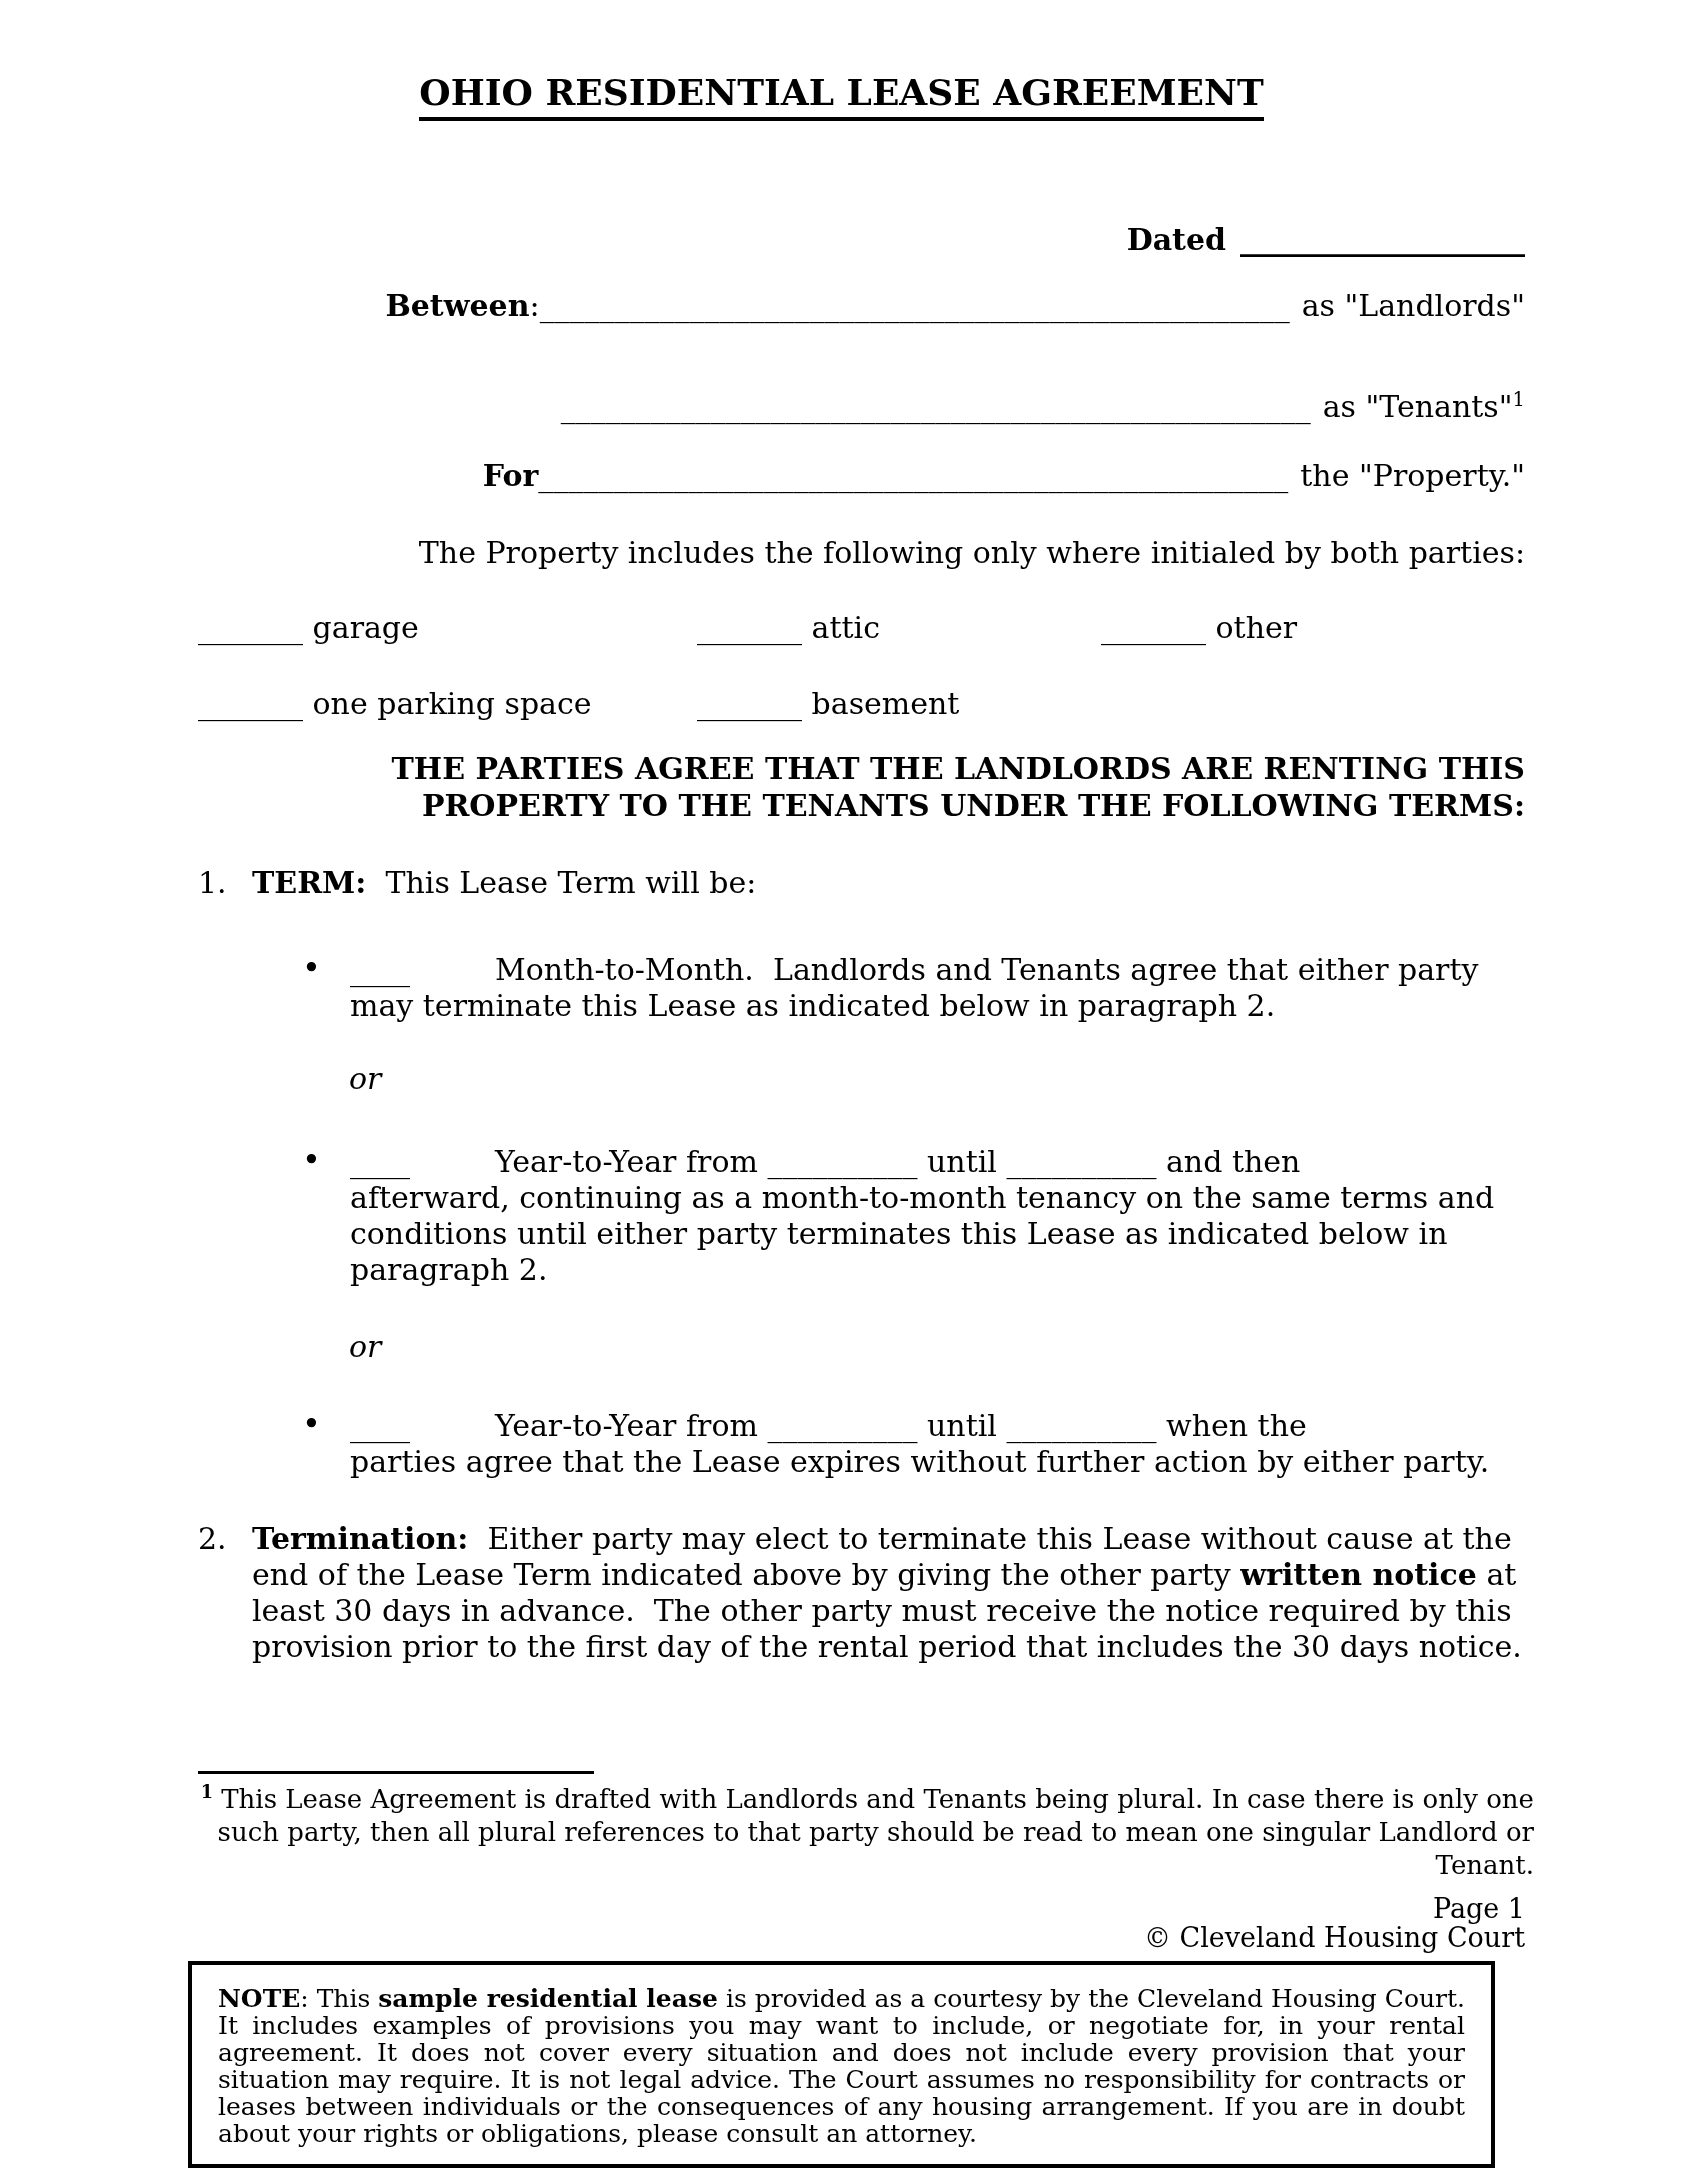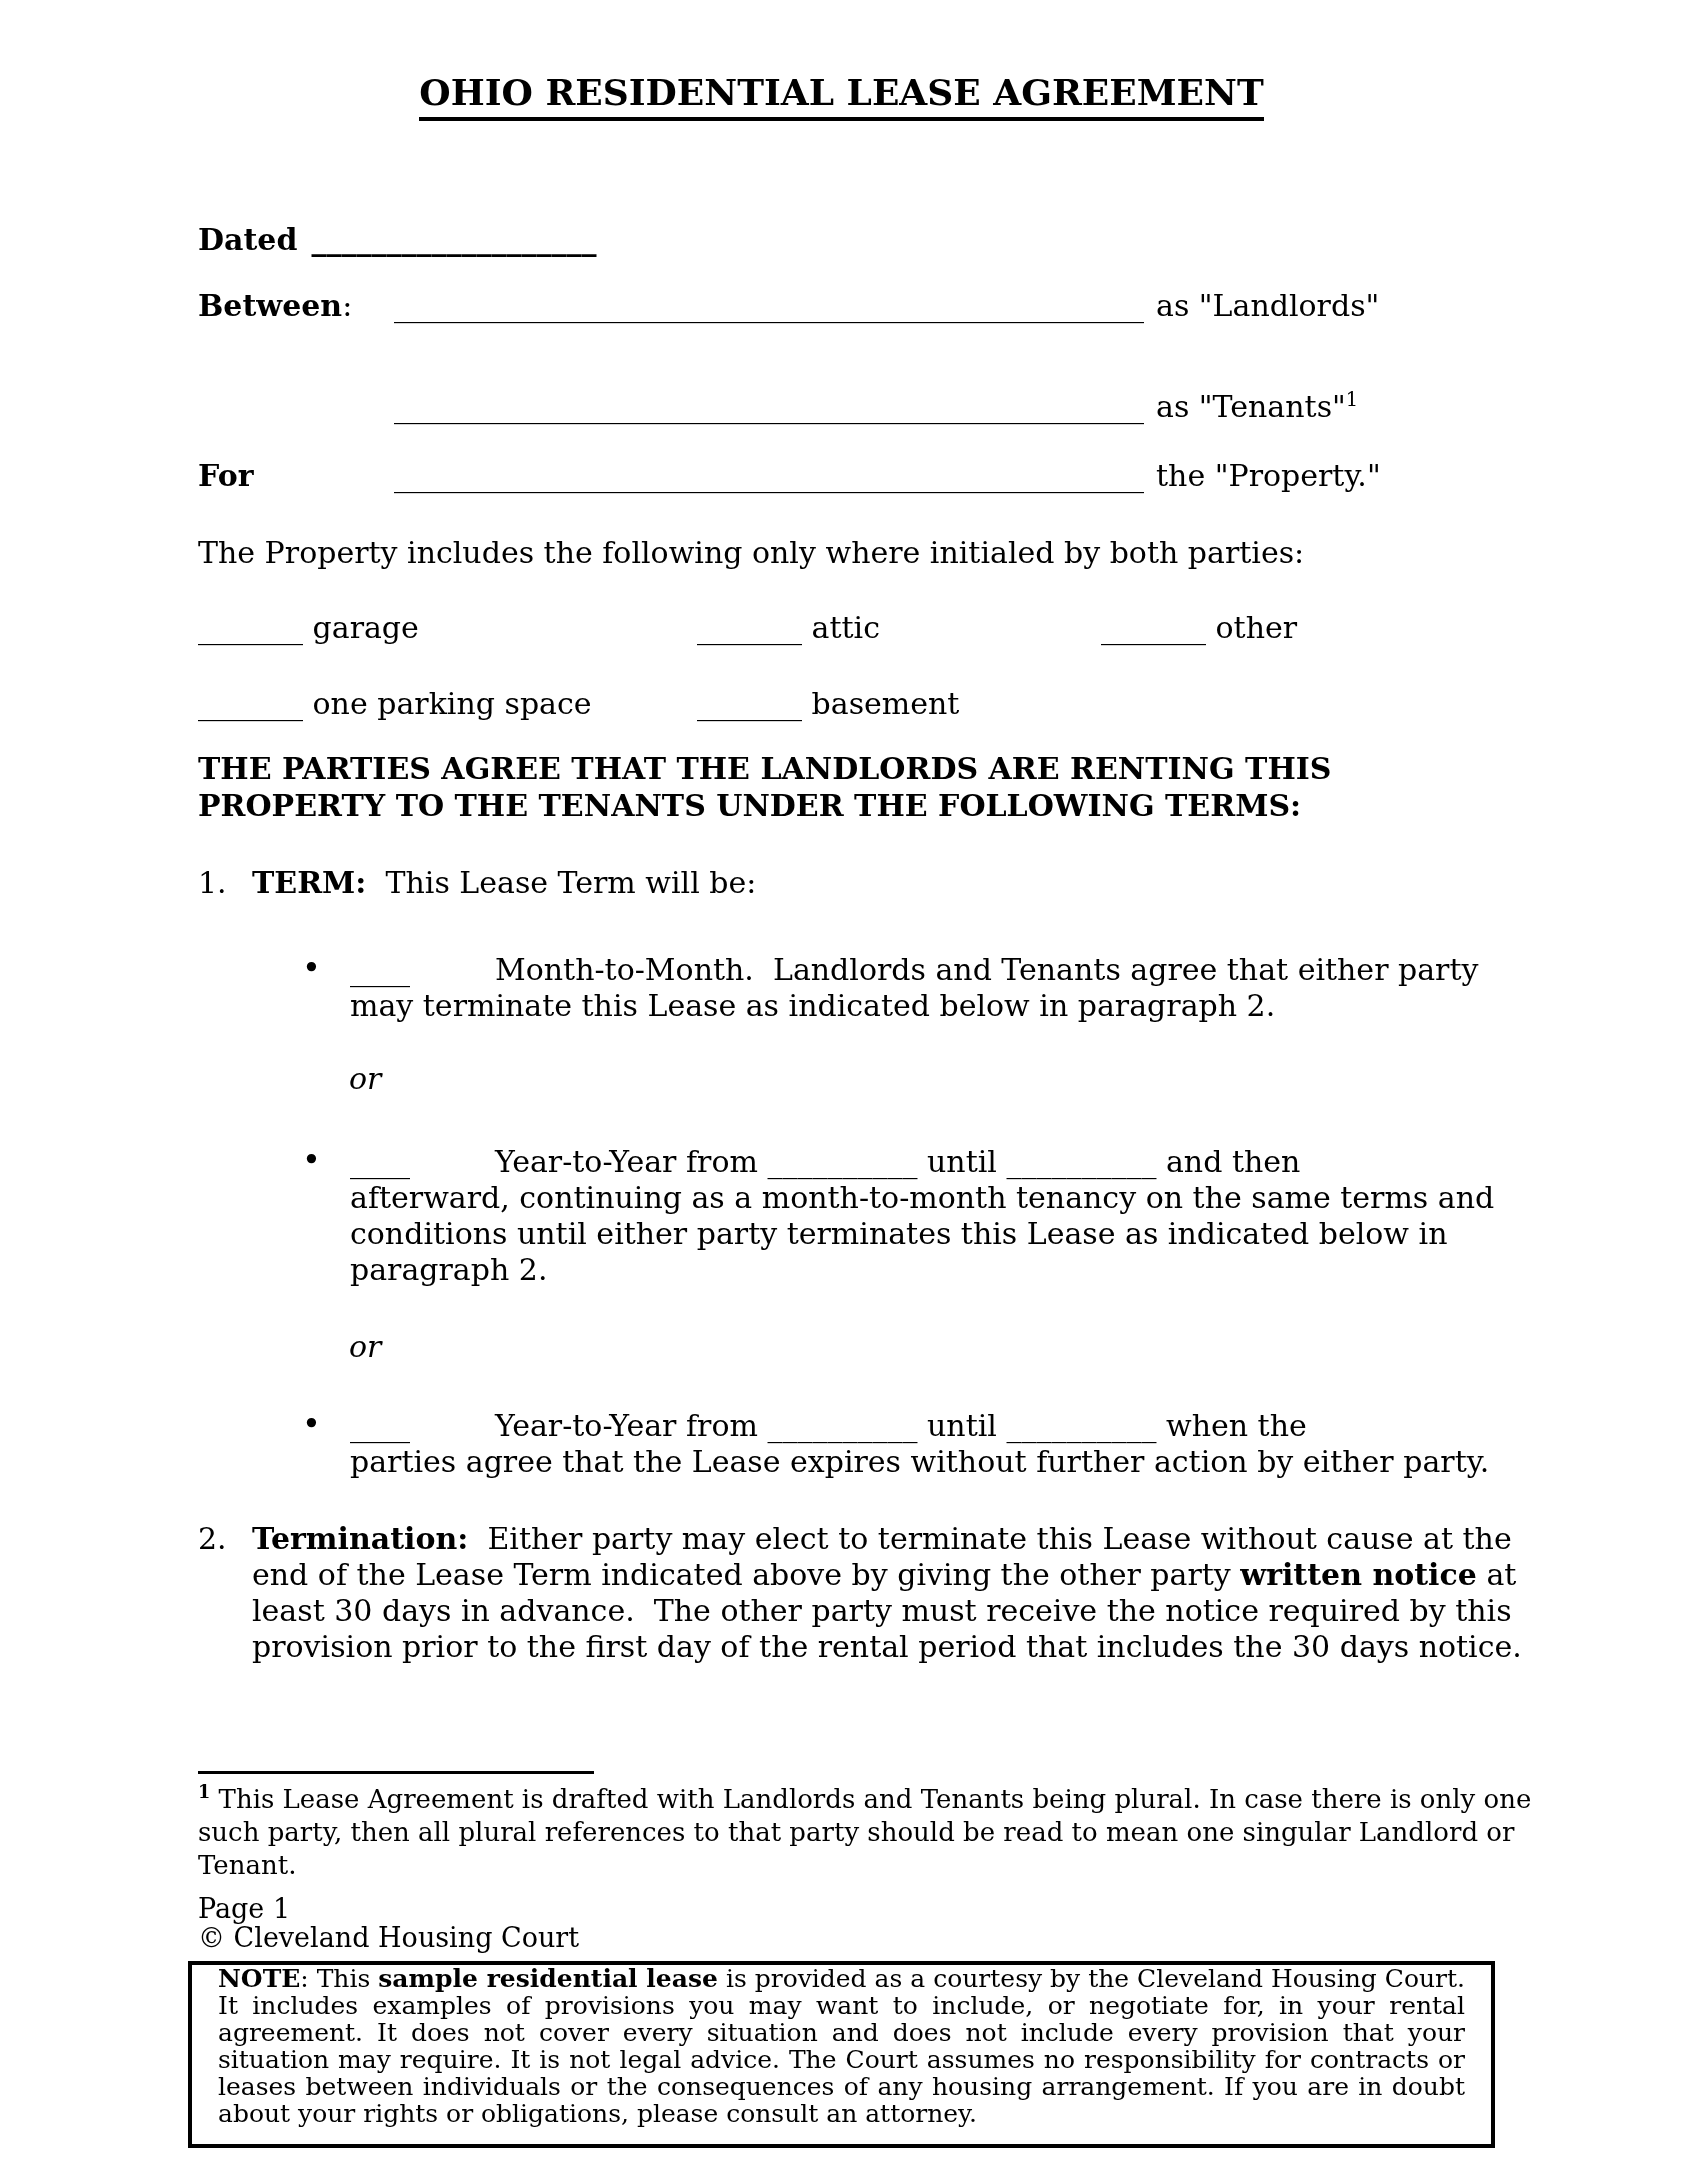--- a/index.html
+++ b/index.html
@@ -2,21 +2,21 @@
 <html><head>
 <meta charset="utf-8">
 <style>
   html,body{margin:0;padding:0;background:#ffffff;}
   .page{
     position:relative;width:1683px;height:2178px;background:#fff;color:#000;
     font-family:"DejaVu Serif","Liberation Serif",serif;font-size:30px;line-height:36px;
     overflow:hidden;
     border-radius:32px;
   }
-  .abs{position:absolute;left:198px;right:158px;}
+  .abs{position:absolute;left:198px;right:158px;text-align:right;}
   .pre{white-space:pre-wrap;}
   .b{font-weight:bold;}
   
   .title{top:69px;left:198px;right:198px;text-align:center;font-size:36px;line-height:46px;font-weight:bold;}
   .title-text{display:inline-block;border-bottom:4px solid #000;padding-bottom:2px;}
   
   .dated{top:222px;font-weight:bold;}
   .dated .blank{margin-left:14px;}
   
   .party .label{display:inline-block;width:196px;}
@@ -40,21 +40,21 @@
   .or-sep{position:absolute;left:349px;font-style:italic;}
   
   .fn-rule{position:absolute;left:198px;top:1771px;width:396px;height:3px;background:#000;}
   .footnote{top:1783px;font-size:26px;line-height:33px;left:198px;right:149px;}
   .footnote sup{font-size:0.68em;vertical-align:super;line-height:0;}
   
   .pagefoot{top:1894px;font-size:27px;line-height:29px;}
   
   .note-box{
     position:absolute;left:188px;top:1961px;width:1307px;box-sizing:border-box;
-    border:4px solid #000;padding:0 26px 17px 26px;
+    border:4px solid #000;padding:20px 26px 17px 26px;
     font-size:25px;line-height:27px;text-align:justify;
   }
 </style>
 </head>
 <body>
 
 <div class="page">
 
   <div class="abs title">
     <span class="title-text">OHIO RESIDENTIAL LEASE AGREEMENT</span>

